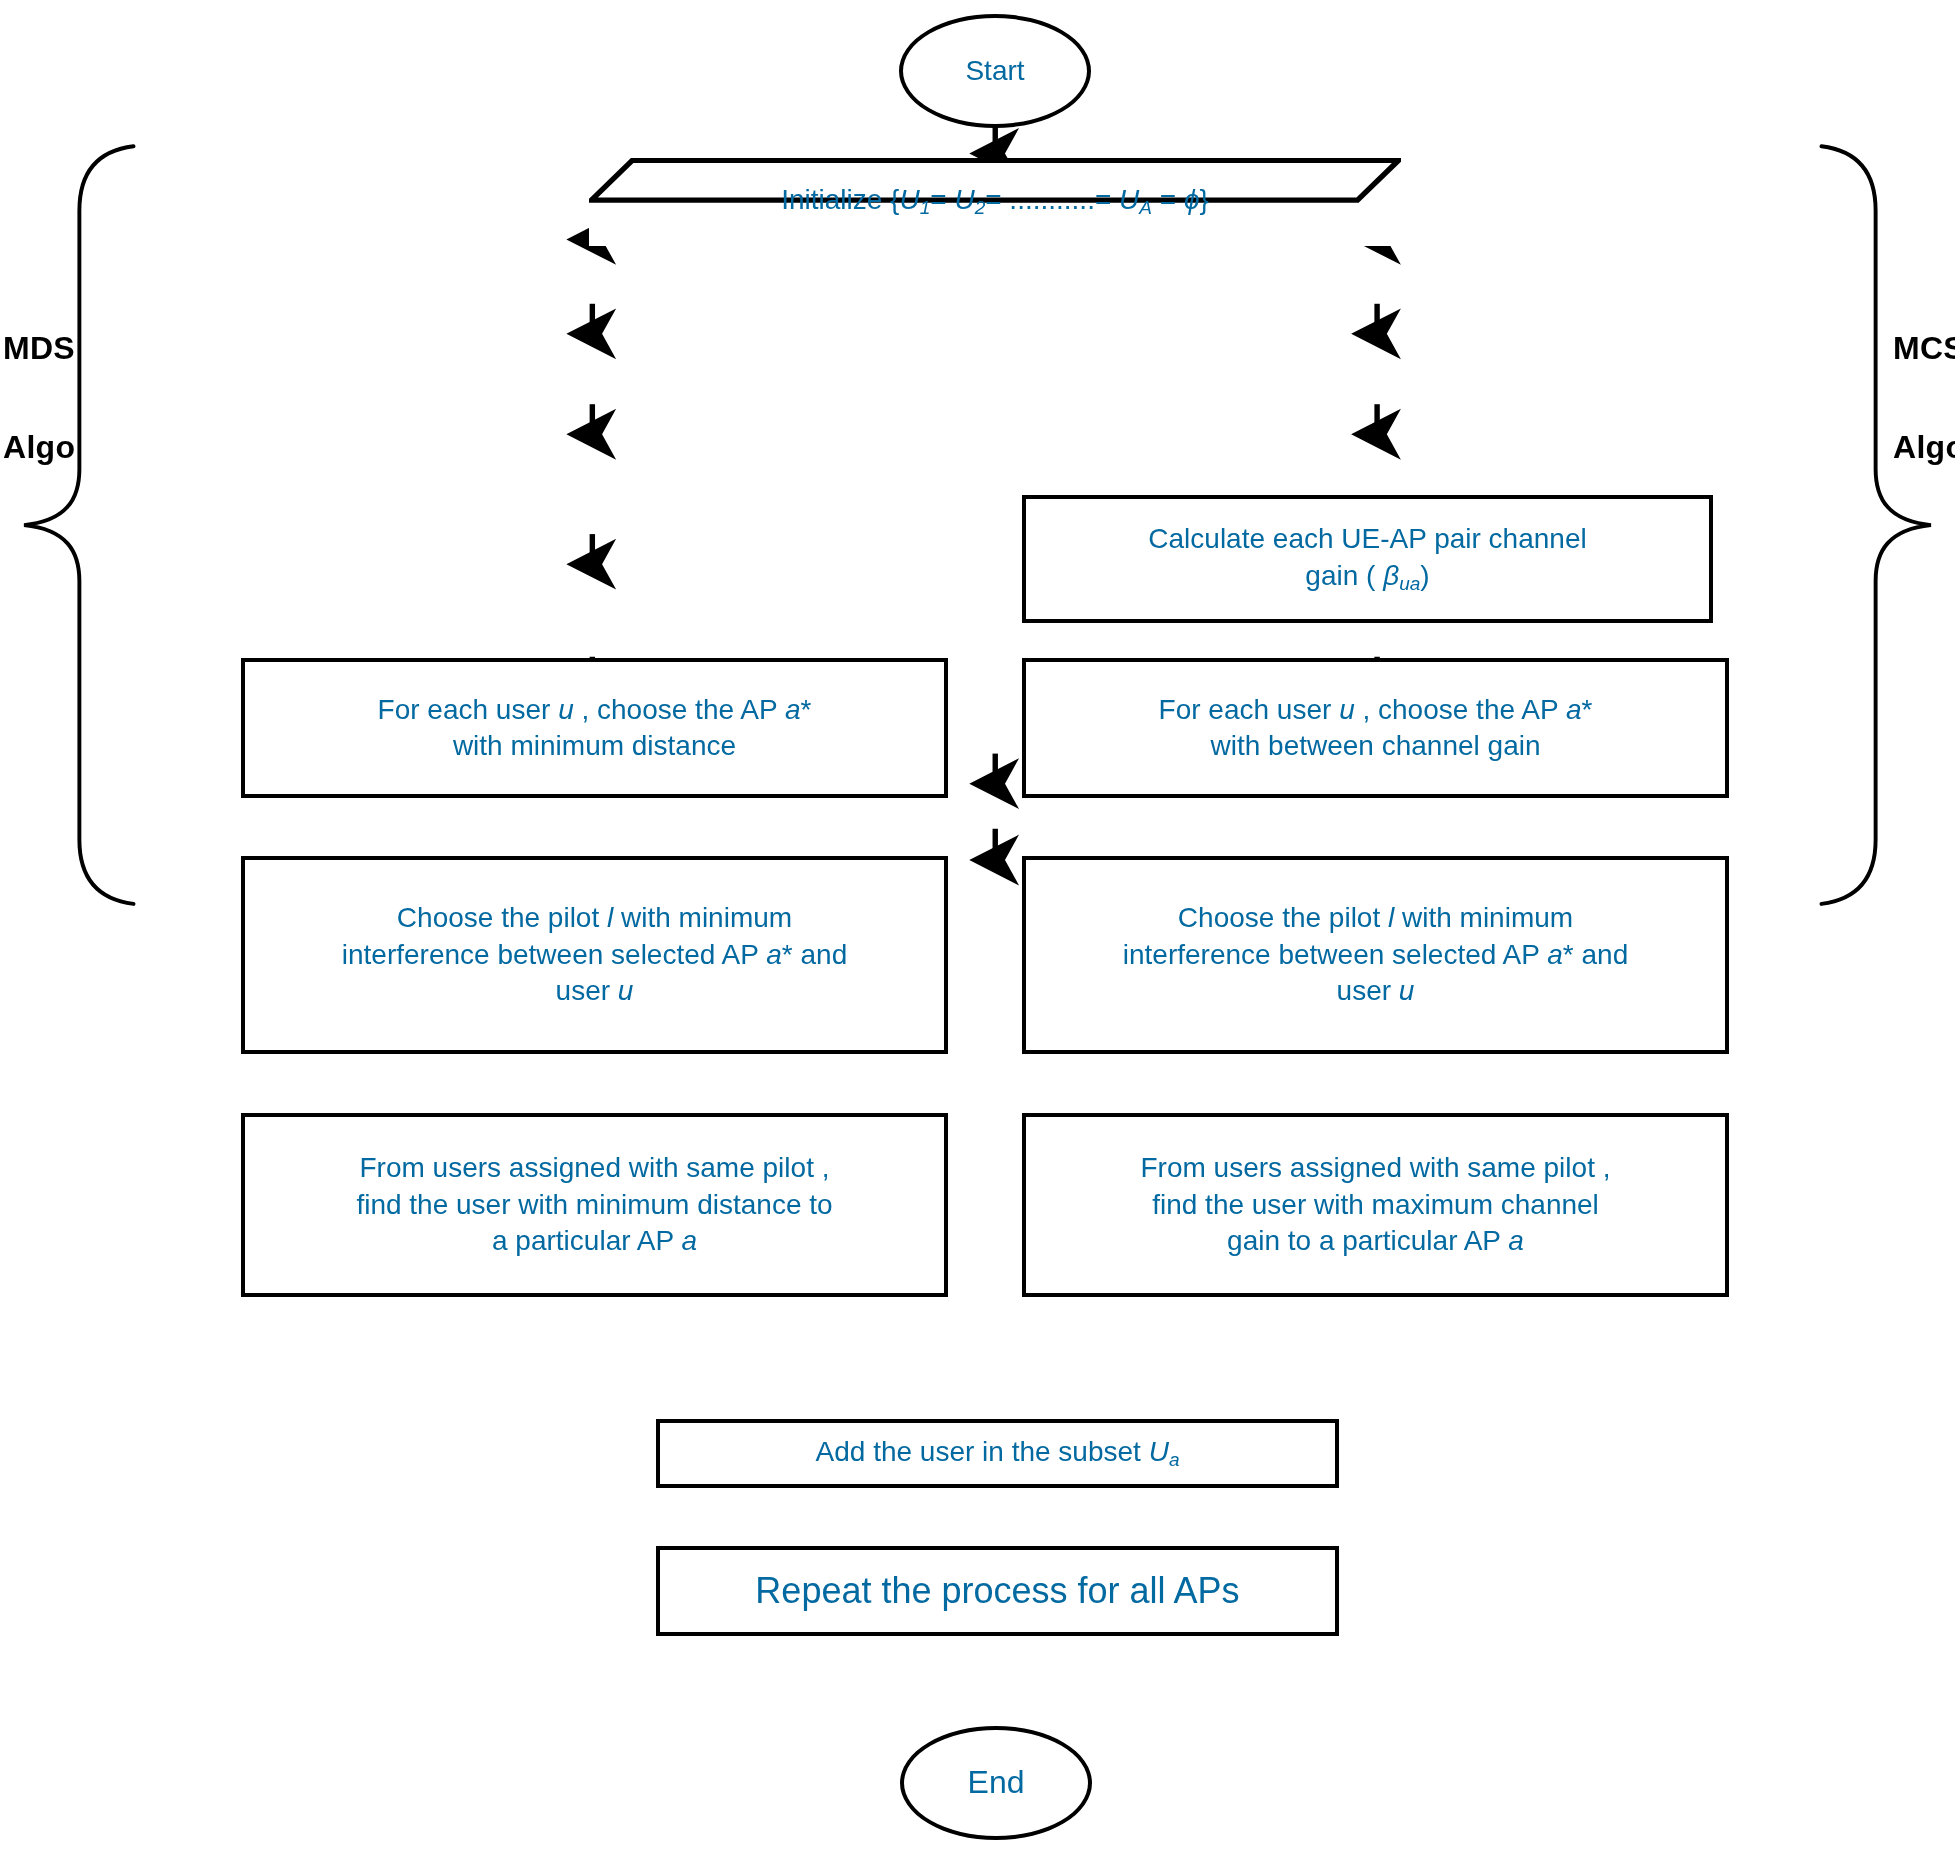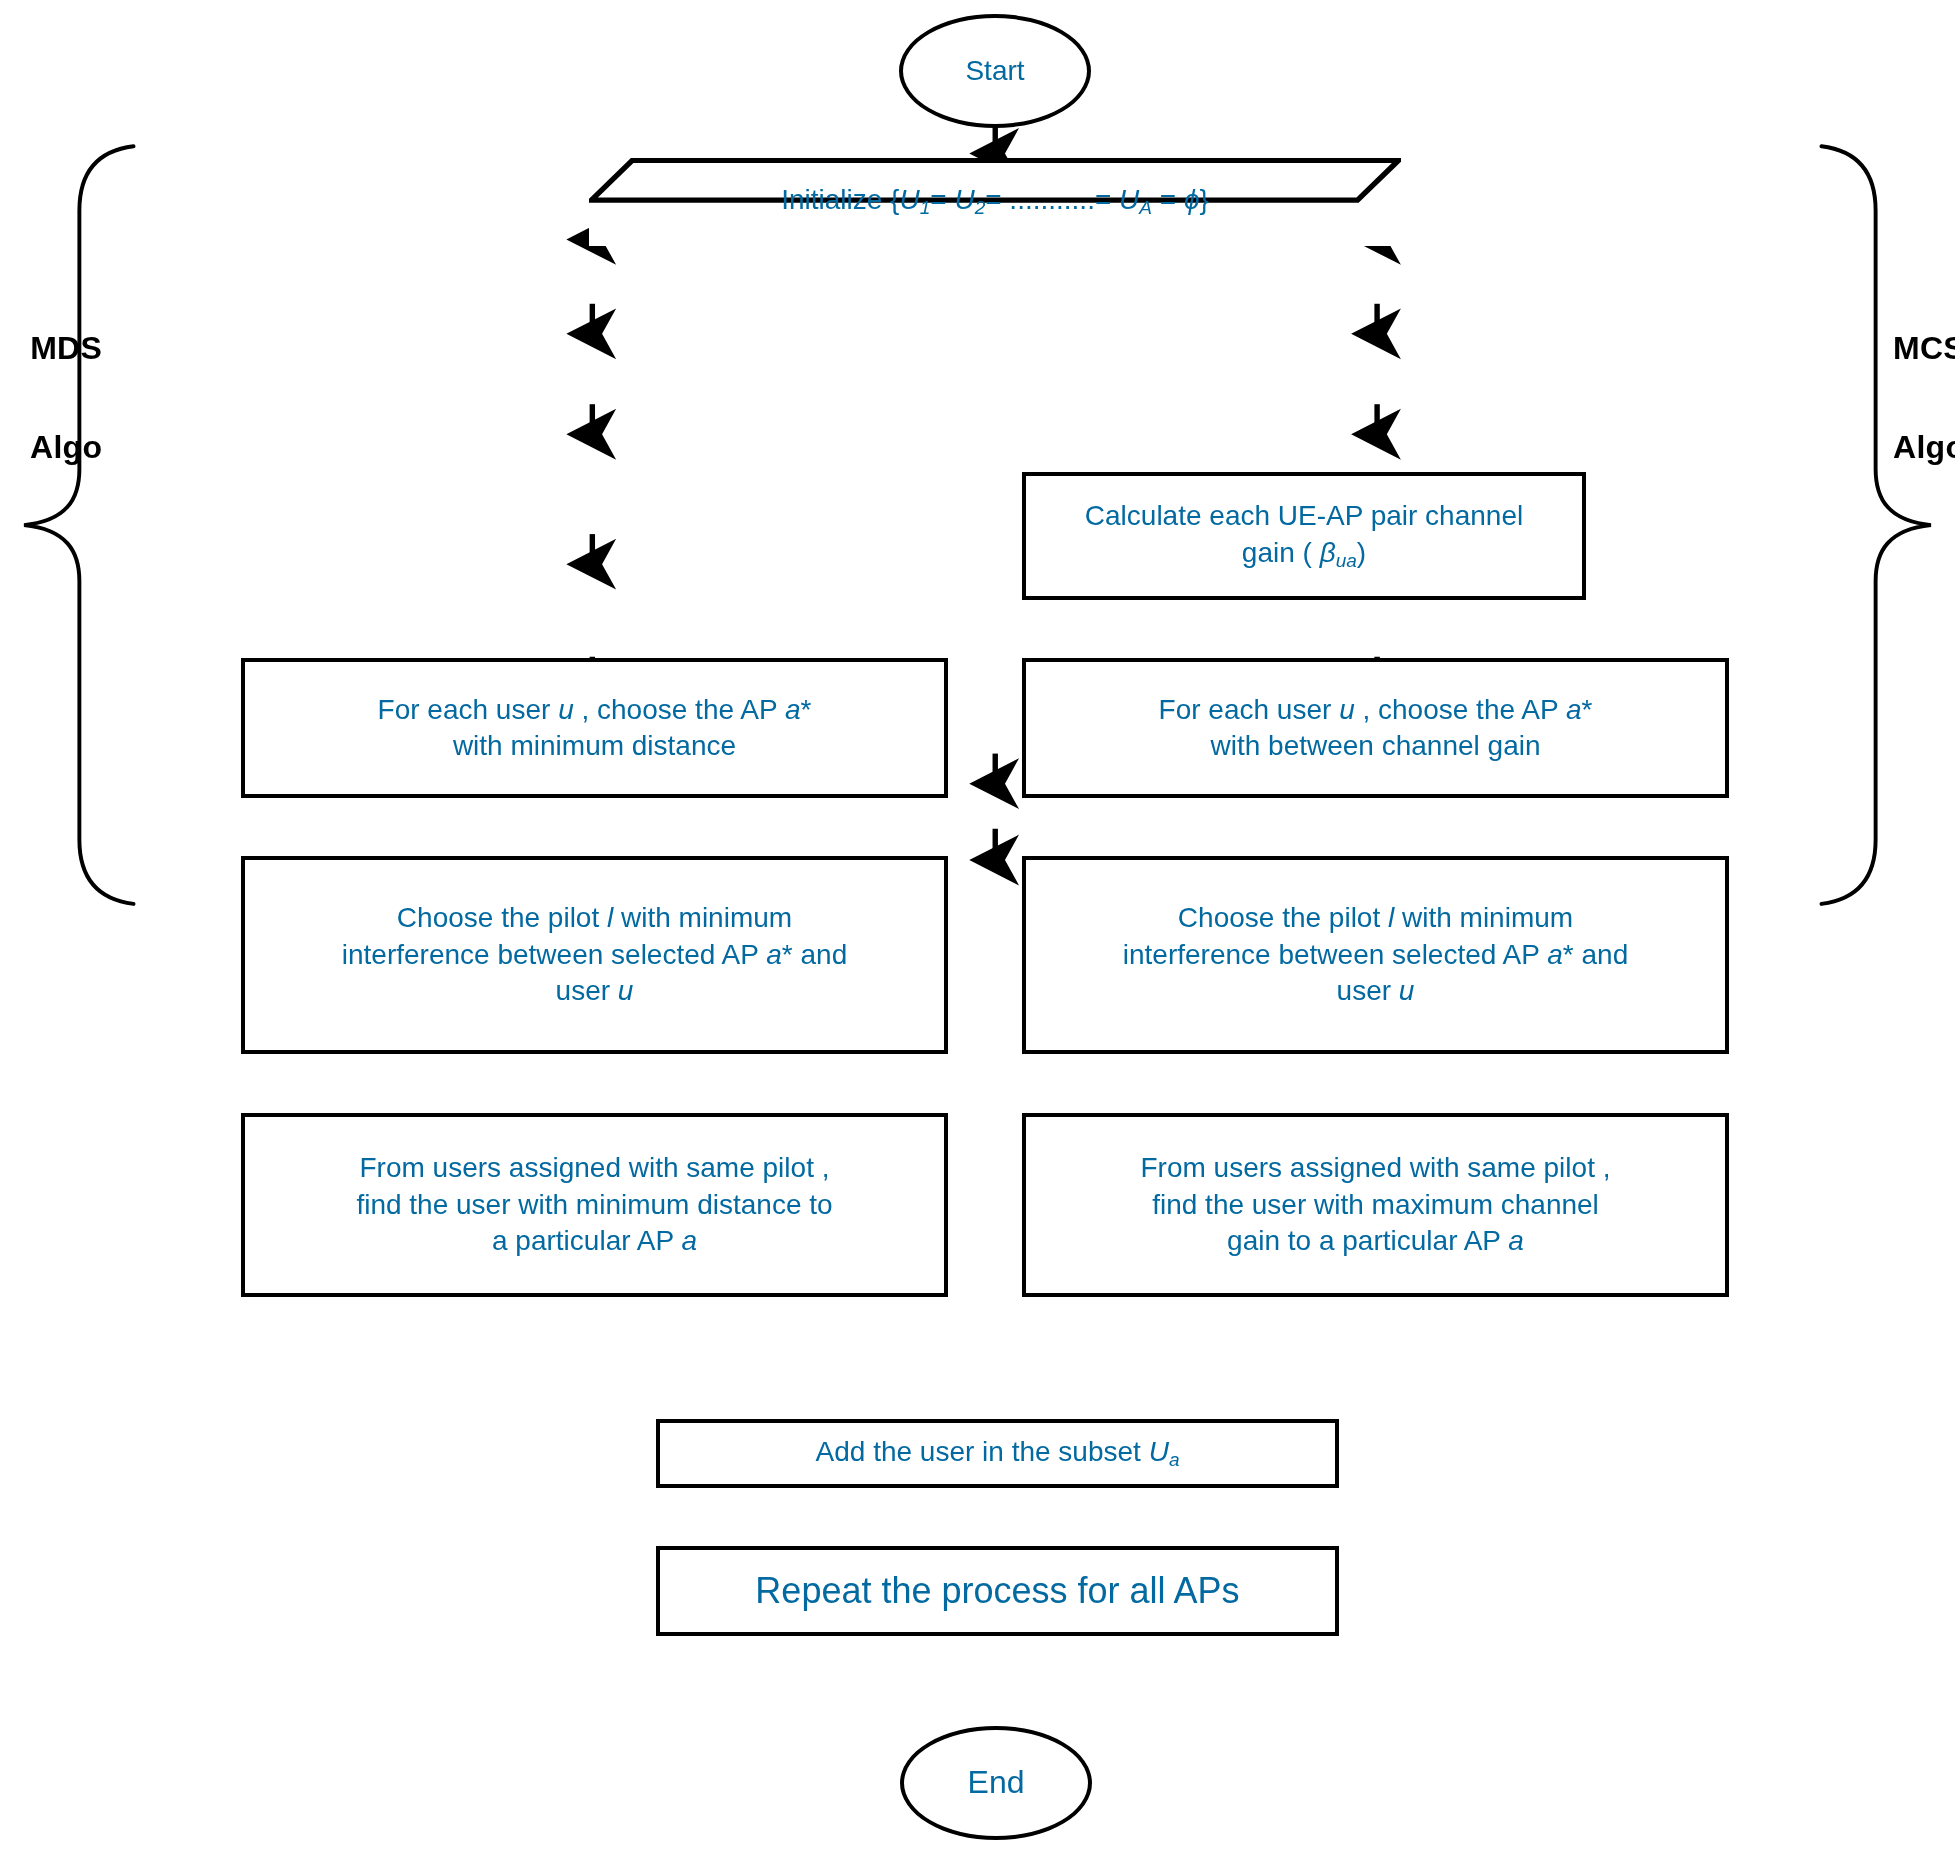--- a/index.html
+++ b/index.html
@@ -114,21 +114,21 @@
       <path d="M3029,243
                C3101,252 3119,300 3119,350
                L3119,780
                C3119,830 3141,866 3211,873
                C3141,880 3119,916 3119,966
                L3119,1396
                C3119,1446 3101,1494 3029,1503"></path>
     </g>
   </svg>
 
-  <div class="sidelabel" style="left: 30px; top: 330px; text-align: center;">
+  <div class="sidelabel" style="left: 3px; top: 330px;">
     <div>MDS</div>
     <div style="margin-top: 62px;">Algo</div>
   </div>
 
   <div class="sidelabel" style="left: 1893px; top: 330px;">
     <div>MCS</div>
     <div style="margin-top: 62px;">Algo</div>
   </div>
 
   <div class="node term" style="left: 899px; top: 14.2px; width: 192px; height: 114px; font-size: 28px;">
@@ -139,21 +139,21 @@
     <svg viewBox="0 0 1350 74" preserveAspectRatio="none">
       <polygon points="72,4 1346,4 1278,70 4,70" fill="#ffffff" stroke="#000" stroke-width="9"></polygon>
     </svg>
     <span class="txt">
       <span>Initialize {</span><em class="v">U</em><sub>1</sub><span>= </span><em class="v">U</em><sub>2</sub><span>= ...........= </span><em class="v">U</em><sub>A</sub><span> = </span><em class="v">ϕ</em><span>}</span>
     </span>
   </div>
 
 
 
-  <div class="node proc" style="left: 1022px; top: 472px; width: 564px; height: 128px; font-size: 28px;">
+  <div class="node proc" style="left: 1022px; top: 495px; width: 691px; height: 128px; font-size: 28px;">
     <span>
       <span>Calculate each UE-AP pair channel</span><br>
       <span>gain ( </span><em class="v">β</em><sub>ua</sub><span>)</span>
     </span>
   </div>
 
   <div class="node proc" style="left: 241px; top: 658px; width: 707px; height: 140px; font-size: 28px;">
     <span>
       <span>For each user </span><em class="v">u</em><span> , choose the AP </span><em class="v">a</em><span>*</span><br>
       <span>with minimum distance</span>

